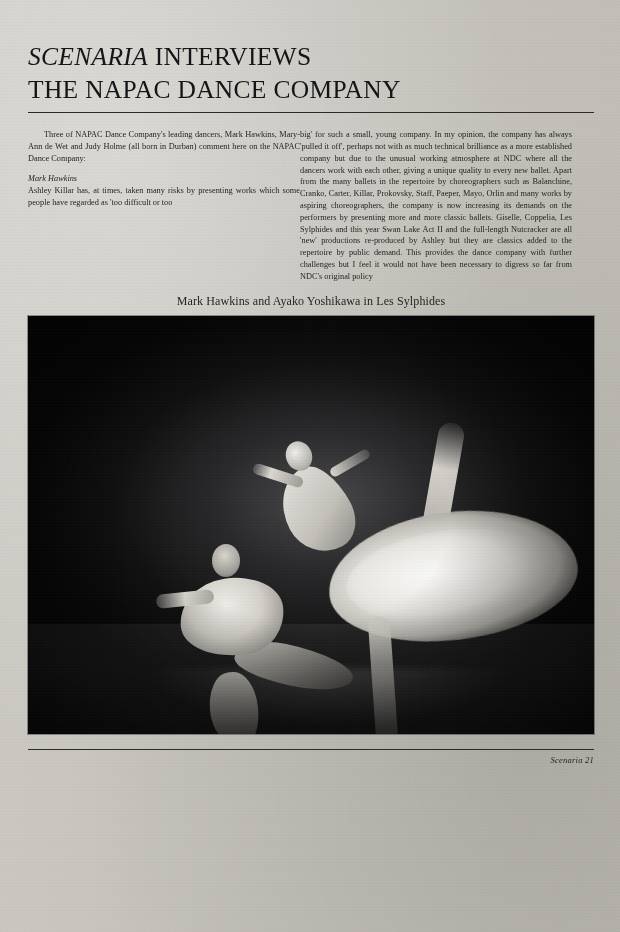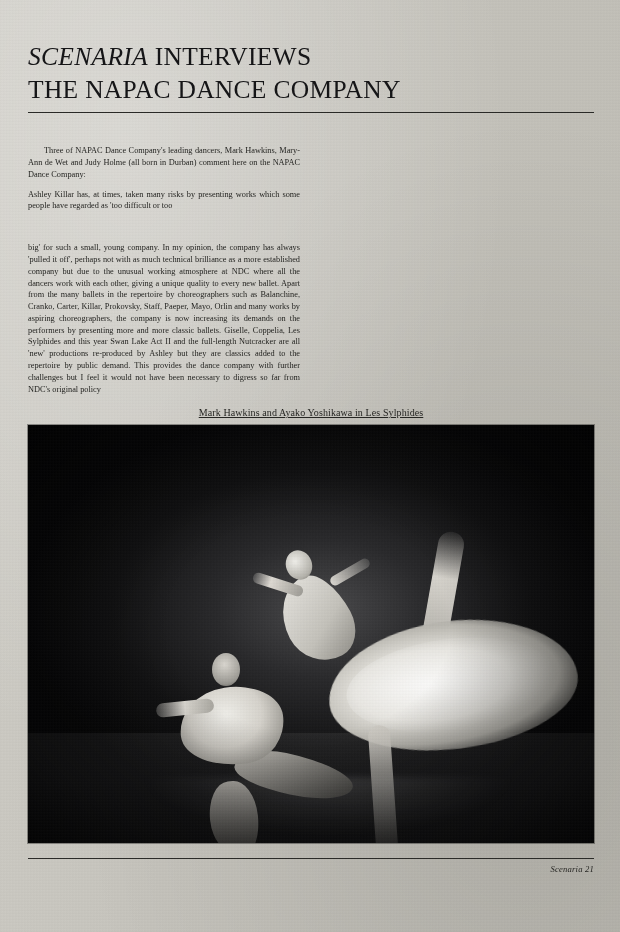--- a/index.html
+++ b/index.html
@@ -87,24 +87,22 @@
     font-style: italic;
   }
   .headline-rule {
     border-top: 1.5px solid #2a2a27;
     margin-top: 6px;
     margin-bottom: 0;
   }
 
   
   .columns {
-    margin-top: 32px;
+    margin-top: 16px;
     display: flex;
-    gap: 22px;
-    flex-direction: column;
   }
   .col {
     width: 272px;
     font-size: 8.3px;
     line-height: 1.42;
     color: #232320;
     text-align: justify;
   }
   .col p {
     margin: 0 0 8px 0;
@@ -115,24 +113,23 @@
   }
   .speaker {
     font-style: italic;
     margin-bottom: 1px !important;
   }
 
   
   .caption {
     margin-top: 4px;
     text-align: center;
-    font-size: 10px;
+    font-size: 12px;
     color: #252522;
     letter-spacing: .1px;
-    text-decoration: underline;
   }
 
   
   .photo-wrap {
     margin-top: 7px;
     width: 566px;
     height: 418px;
     position: relative;
     background: #0a0a0b;
     overflow: hidden;
@@ -316,20 +313,21 @@
       <div>
         <span class="italic">SCENARIA</span><span> INTERVIEWS</span>
       </div>
       <div>THE NAPAC DANCE COMPANY</div>
     </div>
     <div class="headline-rule"></div>
 
     <div class="columns">
       <div class="col">
         <p class="indent">Three of NAPAC Dance Company's leading dancers, Mark Hawkins, Mary-Ann de Wet and Judy Holme (all born in Durban) comment here on the NAPAC Dance Company:</p>
+        <p class="speaker">Mark Hawkins</p>
         <p>Ashley Killar has, at times, taken many risks by presenting works which some people have regarded as 'too difficult or too</p>
       </div>
       <div class="col">
         <p>big' for such a small, young company. In my opinion, the company has always 'pulled it off', perhaps not with as much technical brilliance as a more established company but due to the unusual working atmosphere at NDC where all the dancers work with each other, giving a unique quality to every new ballet. Apart from the many ballets in the repertoire by choreographers such as Balanchine, Cranko, Carter, Killar, Prokovsky, Staff, Paeper, Mayo, Orlin and many works by aspiring choreographers, the company is now increasing its demands on the performers by presenting more and more classic ballets. Giselle, Coppelia, Les Sylphides and this year Swan Lake Act II and the full-length Nutcracker are all 'new' productions re-produced by Ashley but they are classics added to the repertoire by public demand. This provides the dance company with further challenges but I feel it would not have been necessary to digress so far from NDC's original policy</p>
       </div>
     </div>
 
     <div class="caption">Mark Hawkins and Ayako Yoshikawa in Les Sylphides</div>
 
     <div class="photo-wrap">

